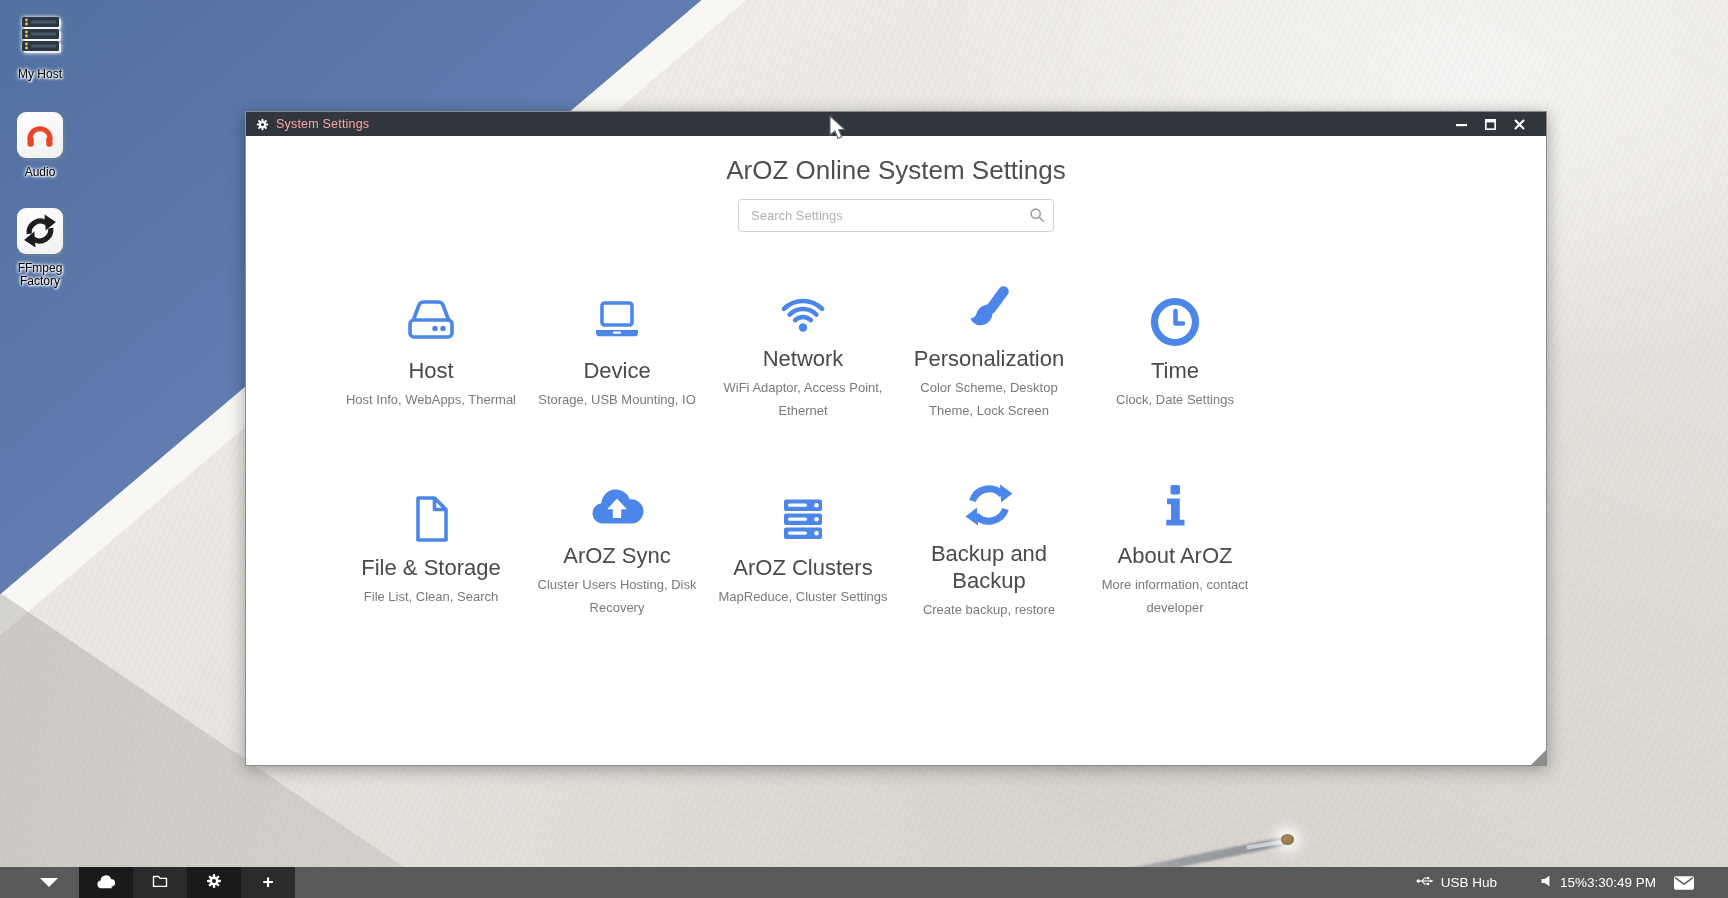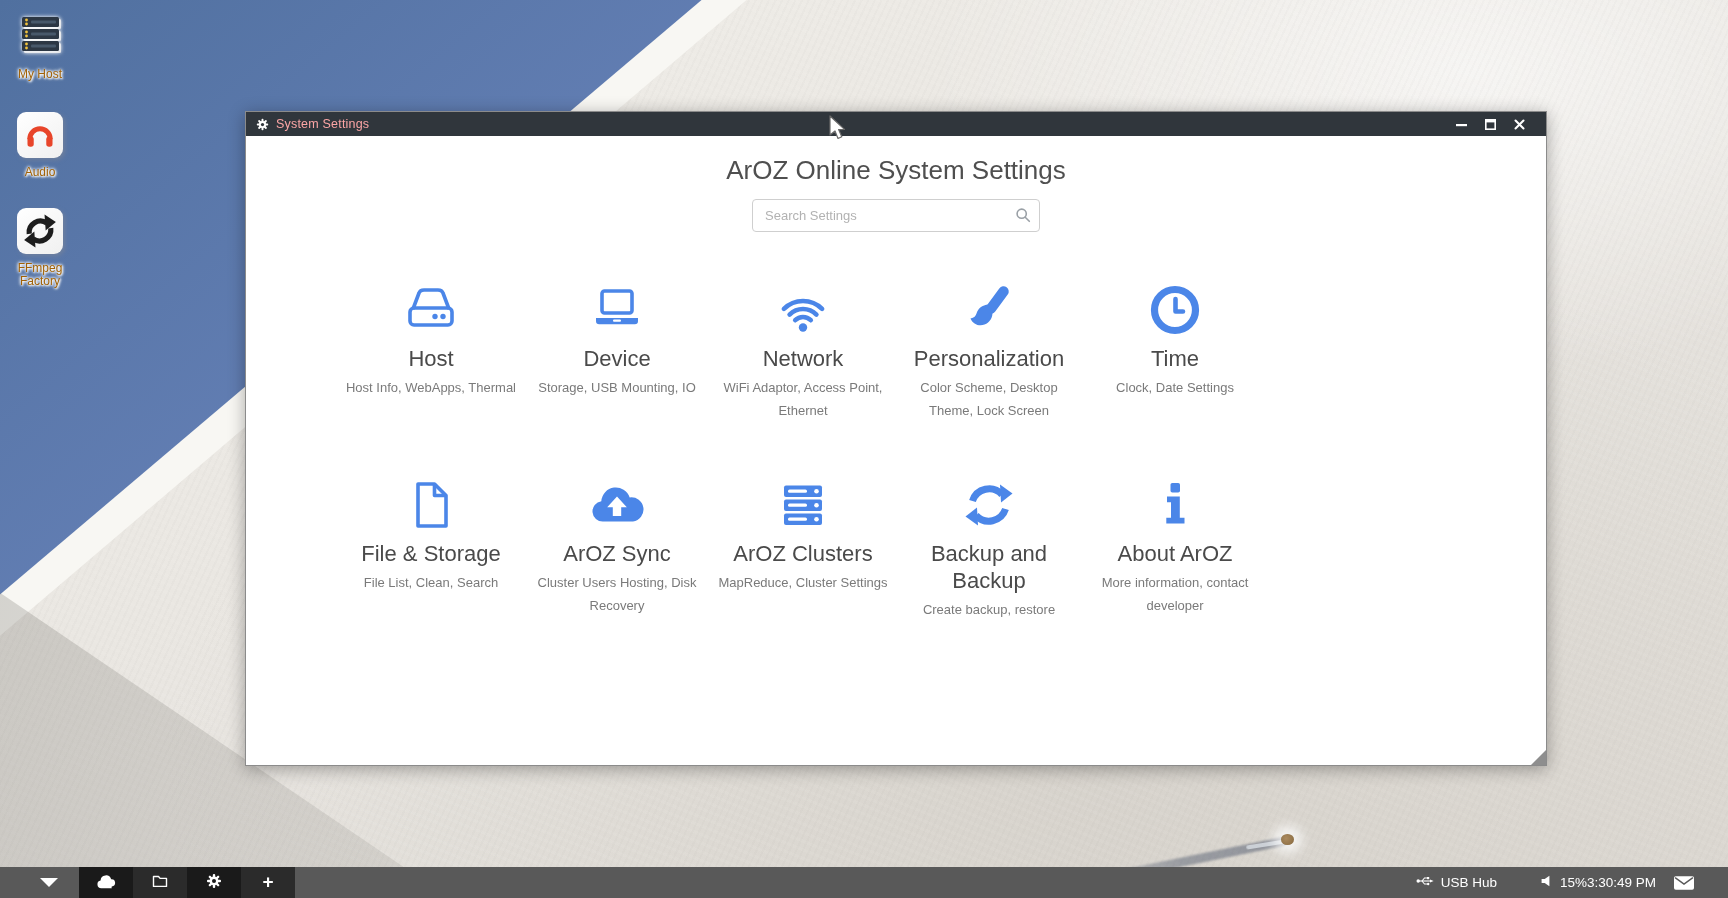--- a/index.html
+++ b/index.html
@@ -25,43 +25,43 @@
     background:linear-gradient(to right, rgba(78,88,108,0), rgba(78,88,108,.45) 55%, rgba(78,88,108,.52));}
   .stick{position:absolute;left:1246px;top:842px;width:46px;height:4px;border-radius:2px;
     transform:rotate(-9deg);background:#cbd0d6;filter:blur(.4px);}
   .hole{position:absolute;left:1281px;top:834px;width:13px;height:11px;border-radius:50%;
     background:radial-gradient(circle at 40% 40%, #ab8a5e, #87693f);
     box-shadow:0 0 12px 8px rgba(255,255,255,.75);}
 
   
   .dicon{position:absolute;width:78px;text-align:center;}
   .dicon-img{display:inline-block;filter:drop-shadow(2px 2px 2px rgba(130,135,150,.55));}
-  .dicon-label{margin-top:8px;font-size:12px;line-height:13px;color:#a16207;
+  .dicon-label{margin-top:8px;font-size:12px;line-height:13px;color:#000000;
     text-shadow:0 0 3px #fff,0 0 3px #fff,0 0 4px #fff,1px 1px 2px #fff;}
   .tile-white{width:46px;height:46px;border-radius:9px;margin:0 auto;
     background:linear-gradient(145deg,#ffffff,#f0f0f0);
     display:flex;align-items:center;justify-content:center;}
   .server-glow{filter:drop-shadow(0 0 2px #fff) drop-shadow(2px 2px 0 rgba(240,240,240,.9));}
 
   
   #win{position:absolute;left:245px;top:111px;width:1302px;height:655px;background:#fff;
     border:1px solid #8b8b8b;box-sizing:border-box;box-shadow:0 3px 16px rgba(0,0,0,.32);}
   .titlebar{height:24px;background:#30363c;display:flex;align-items:center;padding:0 10px;gap:7px;}
   .titlebar-title{color:#fca5a5;font-size:12.5px;letter-spacing:.2px;}
   .controls{margin-left:auto;display:flex;align-items:center;gap:16px;padding-right:10px;}
   .wbtn{width:13px;height:13px;display:flex;align-items:center;justify-content:center;cursor:pointer;}
   .content{position:relative;height:629px;overflow:hidden;background:#fff;}
   .heading{margin:19px 0 0;text-align:center;font-size:26px;font-weight:400;color:#4f4f4f;}
-  .searchwrap{position:relative;width:288px;height:33px;margin:13px auto 0;}
+  .searchwrap{position:relative;width:316px;height:33px;margin:13px auto 0;}
   .search-input{width:100%;height:100%;box-sizing:border-box;border:1px solid #cfcfcf;border-radius:4px;
     padding:0 32px 0 12px;font-size:13px;color:#333;font-family:inherit;outline:none;background:#fff;}
   .search-input::placeholder{color:#b2b2b2;}
   .search-ico{position:absolute;right:9px;top:8px;pointer-events:none;}
   .grid{width:1116px;margin:42px auto 0;}
-  .grow{display:flex;}
+  .grow{display:flex;align-items:center;}
   .grow2{margin-top:47px;}
   .cell{width:186px;text-align:center;cursor:pointer;}
   .cell-icon{height:64px;display:flex;align-items:flex-end;justify-content:center;margin-bottom:7px;color:#4b86e8;}
   .cell-title{font-size:22px;color:#4a4a4a;line-height:27px;padding:0 10px;}
   .cell-sub{font-size:13px;color:#7a7a7a;line-height:23px;margin-top:4px;padding:0 4px;}
   .resize-handle{position:absolute;right:0;bottom:0;width:0;height:0;border-style:solid;
     border-width:0 0 15px 15px;border-color:transparent transparent #8e8e8e transparent;cursor:nwse-resize;}
 
   
   #taskbar{position:absolute;left:0;bottom:0;width:1728px;height:31px;background:#595959;

